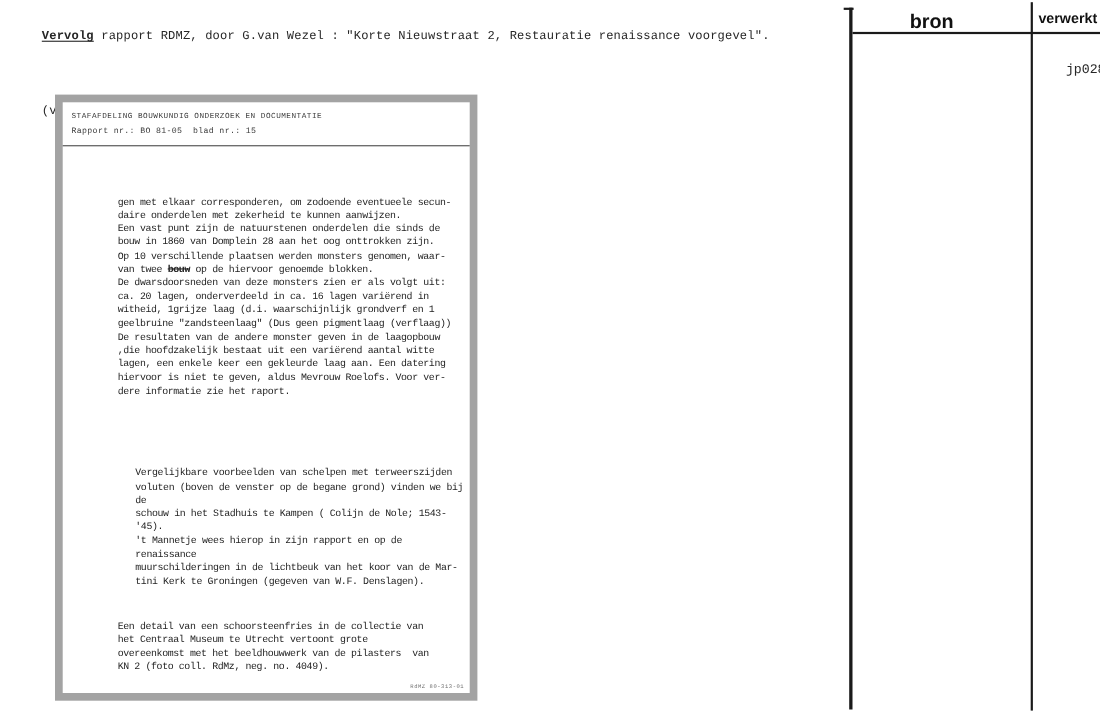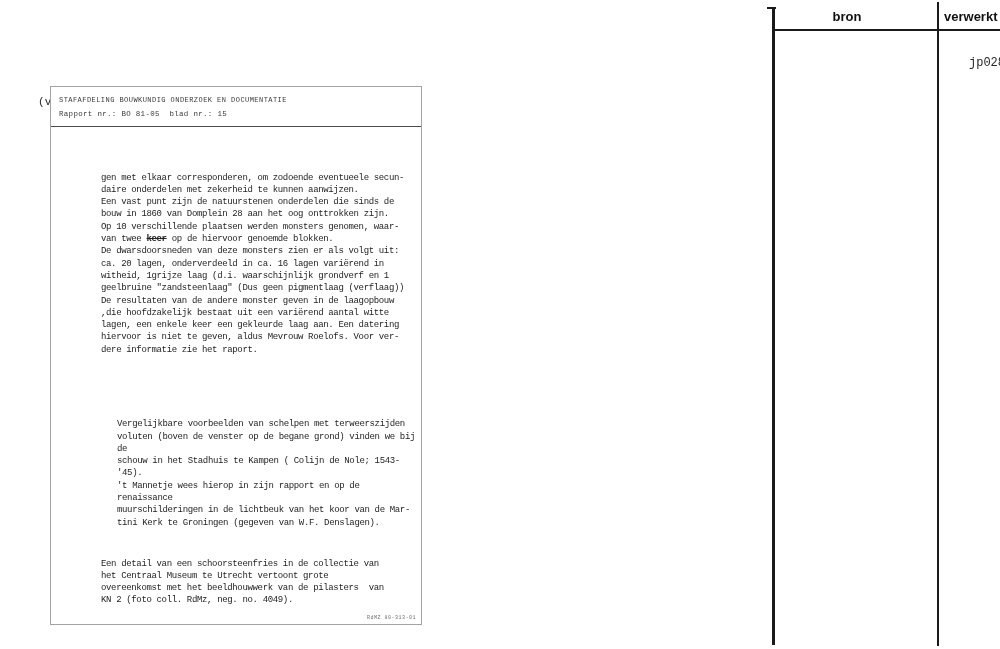--- a/index.html
+++ b/index.html
@@ -66,21 +66,21 @@
     width: 225px; height: 2px;
     background: #1a1a1a;
   }
   .col-label-bron {
     position: absolute;
     left: 775px; top: 9px;
     width: 144px;
     text-align: center;
     font-family: "Liberation Sans", sans-serif;
     font-weight: 700;
-    font-size: 13px;
+    font-size: 18px;
     color: #111111;
   }
   .col-label-verwerkt {
     position: absolute;
     left: 944px; top: 9px;
     font-family: "Liberation Sans", sans-serif;
     font-weight: 700;
     font-size: 13px;
     color: #111111;
   }
@@ -97,21 +97,21 @@
     left: 945px; top: 56px;
     font-size: 12px;
     color: #262626;
     margin-left: 24px;
   }
   
   .card {
     position: absolute;
     left: 50px; top: 86px;
     width: 370px; height: 537px;
-    border: 1px solid #a3a3a3;
+    border: 7px solid #a3a3a3;
     background: #ffffff;
   }
   .card-dept {
     position: absolute;
     left: 8px; top: 9px;
     font-size: 7px;
     letter-spacing: 0.45px;
     color: #3a3a3a;
     white-space: pre;
   }
@@ -160,20 +160,21 @@
     font-size: 5px;
     letter-spacing: 0.5px;
     color: #6e6e6e;
   }
 </style>
 </head>
 <body>
 
 <div class="page">
 
+  <div class="title-line1"><span class="title-underlined">Vervolg</span><span> rapport RDMZ, door G.van Wezel : "Korte Nieuwstraat 2, Restauratie renaissance voorgevel".</span></div>
   <div class="title-line2">(verschillende verfla-....)</div>
 
   <div class="vrule-cap"></div>
   <div class="vrule-bron"></div>
   <div class="vrule-verwerkt"></div>
   <div class="hrule-header"></div>
   <div class="col-label-bron">bron</div>
   <div class="col-label-verwerkt">verwerkt</div>
   <div class="verwerkt-code">jp0288</div>
 
@@ -181,21 +182,21 @@
     <div class="card-dept">STAFAFDELING BOUWKUNDIG ONDERZOEK EN DOCUMENTATIE</div>
     <div class="card-rapport">Rapport nr.: BO 81-05  blad nr.: 15</div>
     <div class="card-header-divider"></div>
 
     <div class="card-body">
       <div class="para-1"><span>gen met elkaar corresponderen, om zodoende eventueele secun-
 daire onderdelen met zekerheid te kunnen aanwijzen.
 Een vast punt zijn de natuurstenen onderdelen die sinds de
 bouw in 1860 van Domplein 28 aan het oog onttrokken zijn.
 Op 10 verschillende plaatsen werden monsters genomen, waar-
-van twee </span><span class="struck">keer</span><span> op de hiervoor genoemde blokken.
+van twee </span><span class="struck">bouw</span><span> op de hiervoor genoemde blokken.
 De dwarsdoorsneden van deze monsters zien er als volgt uit:
 ca. 20 lagen, onderverdeeld in ca. 16 lagen variërend in
 witheid, 1grijze laag (d.i. waarschijnlijk grondverf en 1
 geelbruine "zandsteenlaag" (Dus geen pigmentlaag (verflaag))
 De resultaten van de andere monster geven in de laagopbouw
 ,die hoofdzakelijk bestaat uit een variërend aantal witte
 lagen, een enkele keer een gekleurde laag aan. Een datering
 hiervoor is niet te geven, aldus Mevrouw Roelofs. Voor ver-
 dere informatie zie het raport.</span></div>
 

